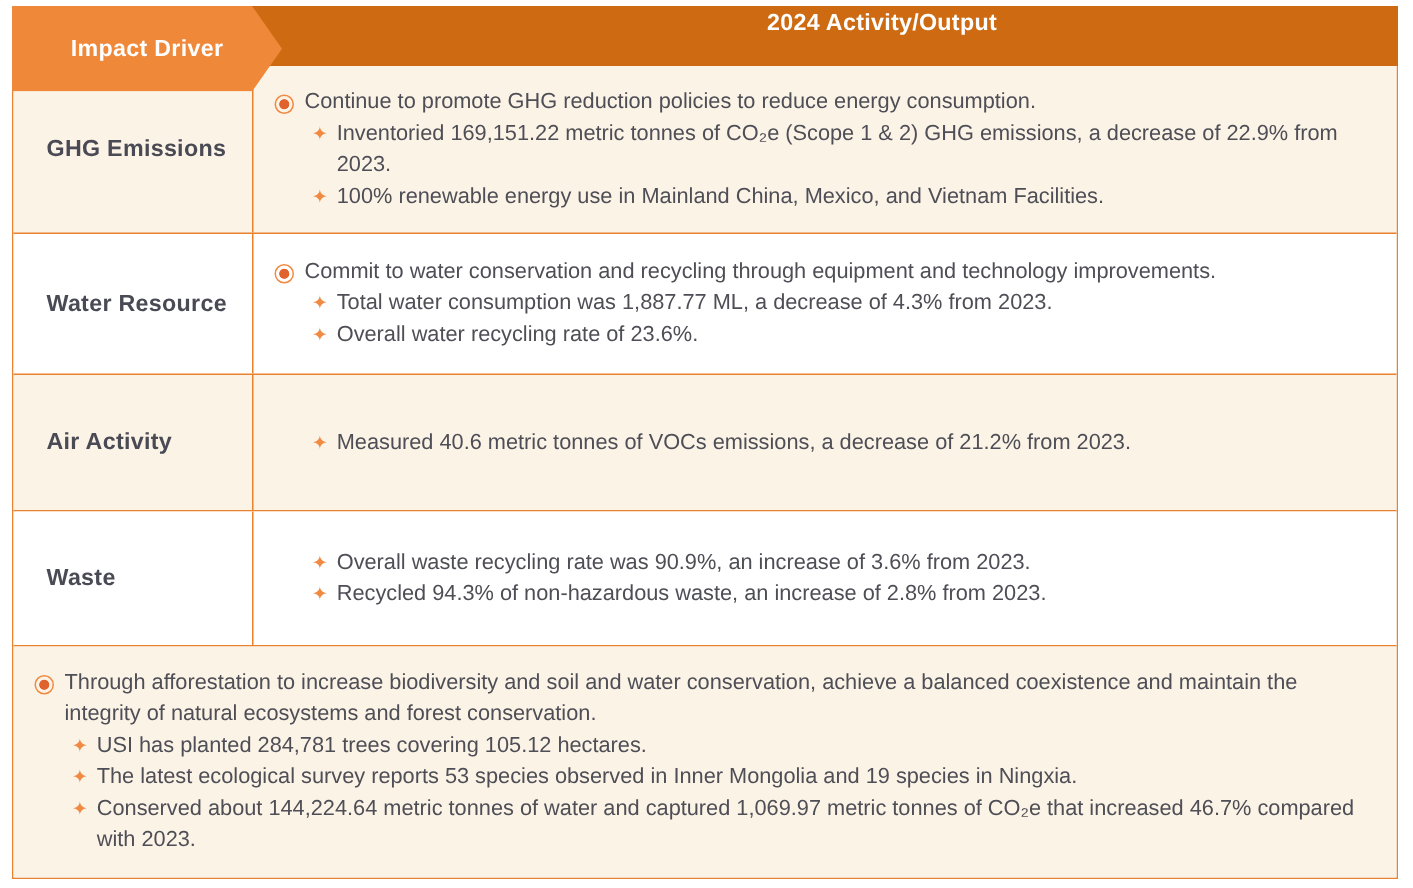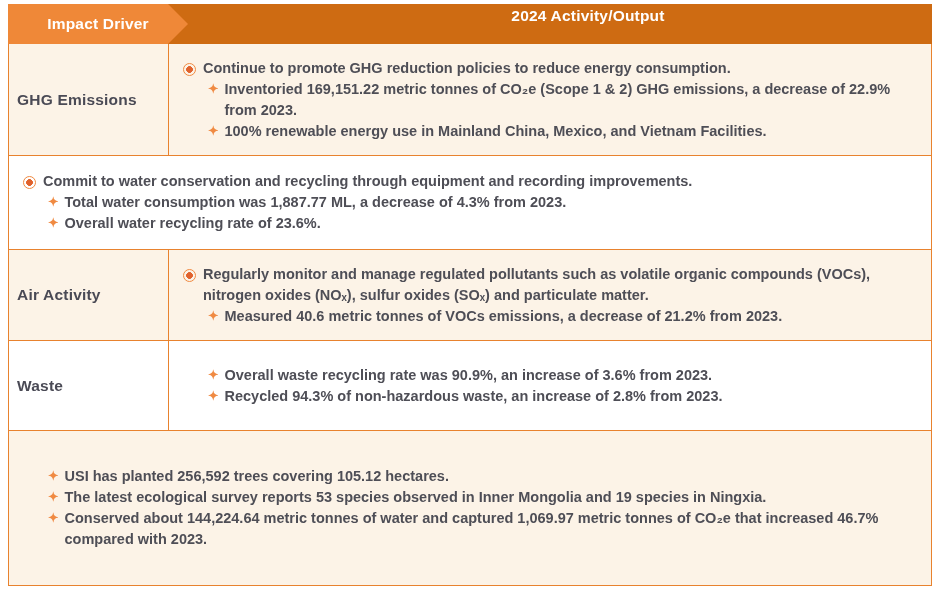--- a/index.html
+++ b/index.html
@@ -13,42 +13,42 @@
     --driver-text:#4A4A55;
     --body-text:#4E4E56;
   }
   html,body{margin:0;padding:0;background:#FFFFFF;}
   body{font-family:"Liberation Sans", sans-serif;}
   .page{position:relative;width:942px;height:592px;background:#FFFFFF;overflow:hidden;}
   .table{position:absolute;left:8px;top:4px;width:924px;height:582px;display:flex;flex-direction:column;box-sizing:border-box;}
 
   
   .hdr{position:relative;height:40px;flex:0 0 40px;background:var(--header-dark,#CE6B12);}
-  .hdr-arrow{position:absolute;left:0;top:0;width:180px;height:40px;background:var(--header-light,#EF8838);
+  .hdr-arrow{position:absolute;left:0;top:0;width:180px;height:57px;background:var(--header-light,#EF8838);
     -webkit-clip-path:polygon(0 0,160px 0,180px 50%,160px 100%,0 100%);
     clip-path:polygon(0 0,160px 0,180px 50%,160px 100%,0 100%);
     display:flex;align-items:center;justify-content:center;}
   .hdr-arrow .hdr-label{width:160px;text-align:center;}
   .hdr-label{color:#FFFFFF;font-weight:bold;font-size:15.5px;letter-spacing:.2px;}
   .hdr-right{position:absolute;left:180px;right:0;top:0;height:24px;display:flex;align-items:center;justify-content:center;padding-left:56px;}
 
   
   .tbody{flex:1;display:flex;flex-direction:column;border:1.5px solid var(--border,#E8822E);border-top:none;box-sizing:border-box;}
   .row{display:flex;box-sizing:border-box;border-bottom:1.5px solid var(--border,#E8822E);}
   .row:last-child{border-bottom:none;}
   .row.cream{background:var(--row-cream,#FCF3E7);}
   .row.white{background:var(--row-white,#FFFFFF);}
   .r1{height:112px;} .r2{height:94px;} .r3{height:91px;} .r4{height:90px;} .r5{flex:1;}
 
   .cell-driver{flex:0 0 160px;width:160px;box-sizing:border-box;border-right:1.5px solid var(--border,#E8822E);
-    display:flex;align-items:center;padding-left:8px;text-align:right;}
+    display:flex;align-items:center;padding-left:22px;text-align:right;}
   .driver-label{font-weight:bold;font-size:15.5px;color:var(--driver-text,#4A4A55);letter-spacing:.2px;}
 
   .cell-content{flex:1;box-sizing:border-box;padding:10px 26px 10px 14px;display:flex;flex-direction:column;justify-content:center;}
-  .item{display:flex;align-items:flex-start;color:var(--body-text,#4E4E56);font-size:14.5px;line-height:21px;font-weight:bold;}
+  .item{display:flex;align-items:flex-start;color:var(--body-text,#4E4E56);font-size:14.5px;line-height:21px;}
   .item .txt{flex:1;}
   .radio-icon{flex:0 0 11px;width:11px;height:11px;margin:5px 7px 0 0;border-radius:50%;
     border:1.5px solid var(--bullet,#F08A42);
     background:radial-gradient(circle, var(--bullet-core,#E0622D) 0 3.1px, transparent 3.6px);
     box-sizing:content-box;}
   .l2{margin-left:25px;}
   .star-icon{flex:0 0 auto;color:var(--bullet,#F08A42);font-size:12.5px;line-height:21px;margin-right:6px;}
 </style>
 </head>
 <body>
@@ -81,45 +81,44 @@
             <span class="txt">Inventoried 169,151.22 metric tonnes of CO₂e (Scope 1 &amp; 2) GHG emissions, a decrease of 22.9% from 2023.</span>
           </div>
           <div class="item l2">
             <span class="star-icon">✦</span>
             <span class="txt">100% renewable energy use in Mainland China, Mexico, and Vietnam Facilities.</span>
           </div>
         </div>
       </div>
 
       <div class="row white r2">
+        <div class="cell-driver">
+          <span class="driver-label">Water Resource</span>
+        </div>
         <div class="cell-content">
           <div class="item l1">
             <span class="radio-icon"></span>
-            <span class="txt">Commit to water conservation and recycling through equipment and recording improvements.</span>
+            <span class="txt">Commit to water conservation and recycling through equipment and technology improvements.</span>
           </div>
           <div class="item l2">
             <span class="star-icon">✦</span>
             <span class="txt">Total water consumption was 1,887.77 ML, a decrease of 4.3% from 2023.</span>
           </div>
           <div class="item l2">
             <span class="star-icon">✦</span>
             <span class="txt">Overall water recycling rate of 23.6%.</span>
           </div>
         </div>
       </div>
 
       <div class="row cream r3">
         <div class="cell-driver">
           <span class="driver-label">Air Activity</span>
         </div>
         <div class="cell-content">
-          <div class="item l1">
-            <span class="radio-icon"></span>
-            <span class="txt">Regularly monitor and manage regulated pollutants such as volatile organic compounds (VOCs), nitrogen oxides (NOₓ), sulfur oxides (SOₓ) and particulate matter.</span>
-          </div>
           <div class="item l2">
             <span class="star-icon">✦</span>
             <span class="txt">Measured 40.6 metric tonnes of VOCs emissions, a decrease of 21.2% from 2023.</span>
           </div>
         </div>
       </div>
 
       <div class="row white r4">
         <div class="cell-driver">
           <span class="driver-label">Waste</span>
@@ -131,23 +130,27 @@
           </div>
           <div class="item l2">
             <span class="star-icon">✦</span>
             <span class="txt">Recycled 94.3% of non-hazardous waste, an increase of 2.8% from 2023.</span>
           </div>
         </div>
       </div>
 
       <div class="row cream r5">
         <div class="cell-content">
+          <div class="item l1">
+            <span class="radio-icon"></span>
+            <span class="txt">Through afforestation to increase biodiversity and soil and water conservation, achieve a balanced coexistence and maintain the integrity of natural ecosystems and forest conservation.</span>
+          </div>
           <div class="item l2">
             <span class="star-icon">✦</span>
-            <span class="txt">USI has planted 256,592 trees covering 105.12 hectares.</span>
+            <span class="txt">USI has planted 284,781 trees covering 105.12 hectares.</span>
           </div>
           <div class="item l2">
             <span class="star-icon">✦</span>
             <span class="txt">The latest ecological survey reports 53 species observed in Inner Mongolia and 19 species in Ningxia.</span>
           </div>
           <div class="item l2">
             <span class="star-icon">✦</span>
             <span class="txt">Conserved about 144,224.64 metric tonnes of water and captured 1,069.97 metric tonnes of CO₂e that increased 46.7% compared with 2023.</span>
           </div>
         </div>

